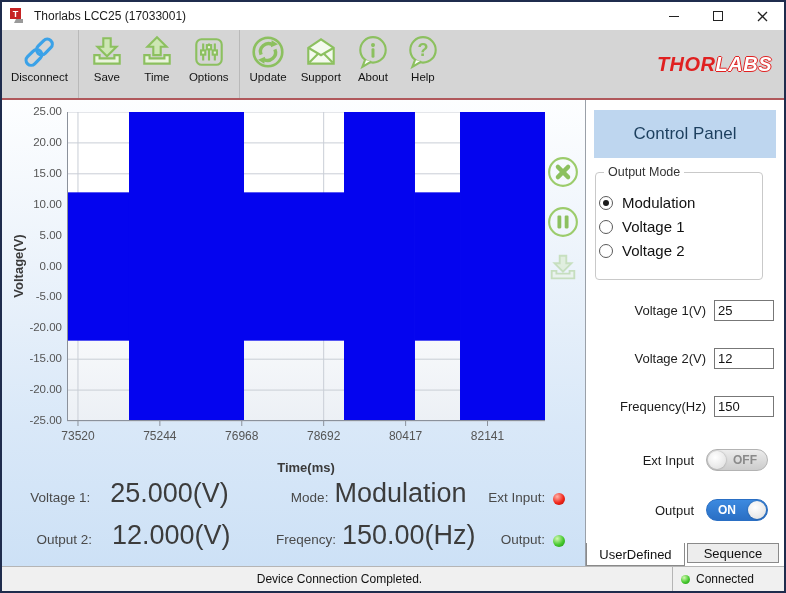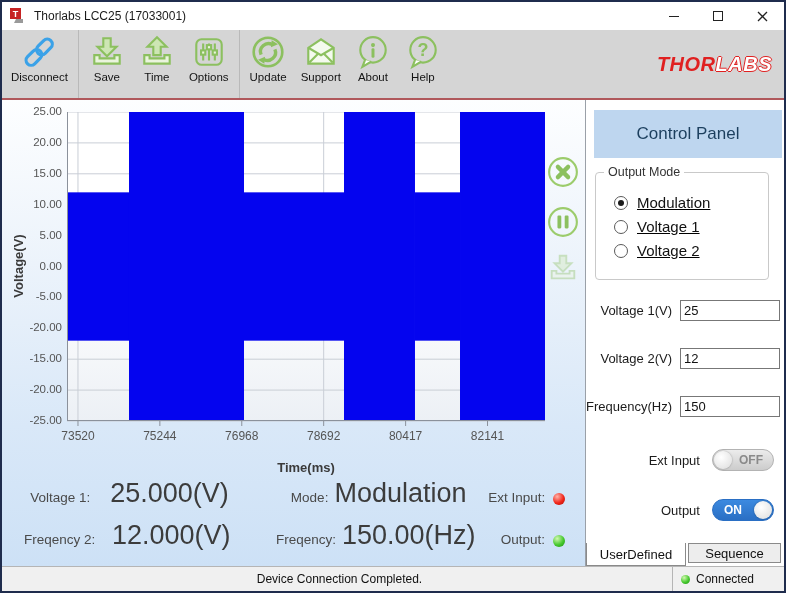--- a/index.html
+++ b/index.html
@@ -54,33 +54,33 @@
   .r-flex{ flex:1; text-align:right; }
   .led{ width:12px; height:12px; border-radius:50%; align-self:center; margin:0 20px 0 8px; }
   .led-red{ background:radial-gradient(circle at 35% 30%, #ffb3aa, #f2271b 55%, #a80f06); }
   .led-green{ background:radial-gradient(circle at 35% 30%, #d2f8b0, #46c92e 55%, #1d8f12); }
   
   .control-panel{ flex:1; background:#ffffff; border-left:1px solid #9aa0a8; position:relative;
                   display:flex; flex-direction:column; }
   .cp-header{ margin:10px 8px 0 8px; height:48px; background:#bed6ef; display:flex;
               align-items:center; justify-content:center; font-size:17px; color:#1c3f5e;}
   .groupbox{ margin:14px 21px 0 9px; border:1px solid #c9c9c9; border-radius:4px;
-             padding:14px 8px 20px 18px; position:relative;text-decoration:underline;}
+             padding:14px 8px 20px 3px; position:relative;}
   .groupbox legend,.gb-legend{ position:absolute; top:-8px; left:8px; background:#fff;
              padding:0 4px; font-size:12.5px; color:#333;}
   .radio-row{ display:flex; align-items:center; margin-top:7px; cursor:pointer;}
   .radio-circle{ width:14px; height:14px; border:1px solid #5a5a5a; border-radius:50%;
                  margin-right:9px; position:relative; background:#fff; flex:0 0 auto;}
   .radio-circle.sel::after{ content:""; position:absolute; left:3px; top:3px; width:6px; height:6px;
                  border-radius:50%; background:#1a1a1a;}
   .radio-lab{ font-size:15px; color:#111; }
   .field-row{ display:flex; align-items:center; padding:0 10px 0 0; }
   .field-row.f1{ margin-top:20px;align-items:center; } .field-row.f2{ margin-top:27px; } .field-row.f3{ margin-top:27px; }
   .field-lab{ flex:1; text-align:right; font-size:13px; color:#1c1c1c; margin-right:8px; white-space:nowrap;}
-  .field-input{ width:100px; height:21px; border:1px solid #777; font-size:13px; padding:0 3px;
+  .field-input{ width:60px; height:21px; border:1px solid #777; font-size:13px; padding:0 3px;
                 font-family:"Liberation Sans",sans-serif; color:#111;}
   .toggle-row{ display:flex; align-items:center; padding-right:16px; }
   .toggle-row.t1{ margin-top:32px; } .toggle-row.t2{ margin-top:28px; }
   .toggle-lab{ flex:1; text-align:right; font-size:13px; color:#1c1c1c; margin-right:12px;}
   .toggle{ width:62px; height:22px; border-radius:11px; position:relative; cursor:pointer;
            flex:0 0 auto; font-size:12px; font-weight:bold;}
   .toggle.off{ background:linear-gradient(#ececec,#cccccc); border:1px solid #b3b3b3; }
   .toggle.off .knob{ left:1px; } .toggle.off .tstate{ right:10px; color:#8a8a8a;}
   .toggle.on{ background:linear-gradient(#3c8ae0,#2a6fc4); border:1px solid #2a6fc4;}
   .toggle.on .knob{ right:1px; } .toggle.on .tstate{ left:11px; color:#ffffff;}
@@ -288,21 +288,21 @@
       <div class="readout">
         <div class="r-row">
           <span class="r-lab w62">Voltage 1:</span>
           <span class="r-val w150">25.000(V)</span>
           <span class="r-lab w70">Mode:</span>
           <span class="r-val w160">Modulation</span>
           <span class="r-lab r-flex">Ext Input:</span>
           <span class="led led-red"></span>
         </div>
         <div class="r-row">
-          <span class="r-lab w62">Freqency 2:</span>
+          <span class="r-lab w62">Output 2:</span>
           <span class="r-val w150">12.000(V)</span>
           <span class="r-lab w70">Freqency:</span>
           <span class="r-val w160">150.00(Hz)</span>
           <span class="r-lab r-flex">Output:</span>
           <span class="led led-green"></span>
         </div>
       </div>
     </div>
 
     <div class="control-panel">

